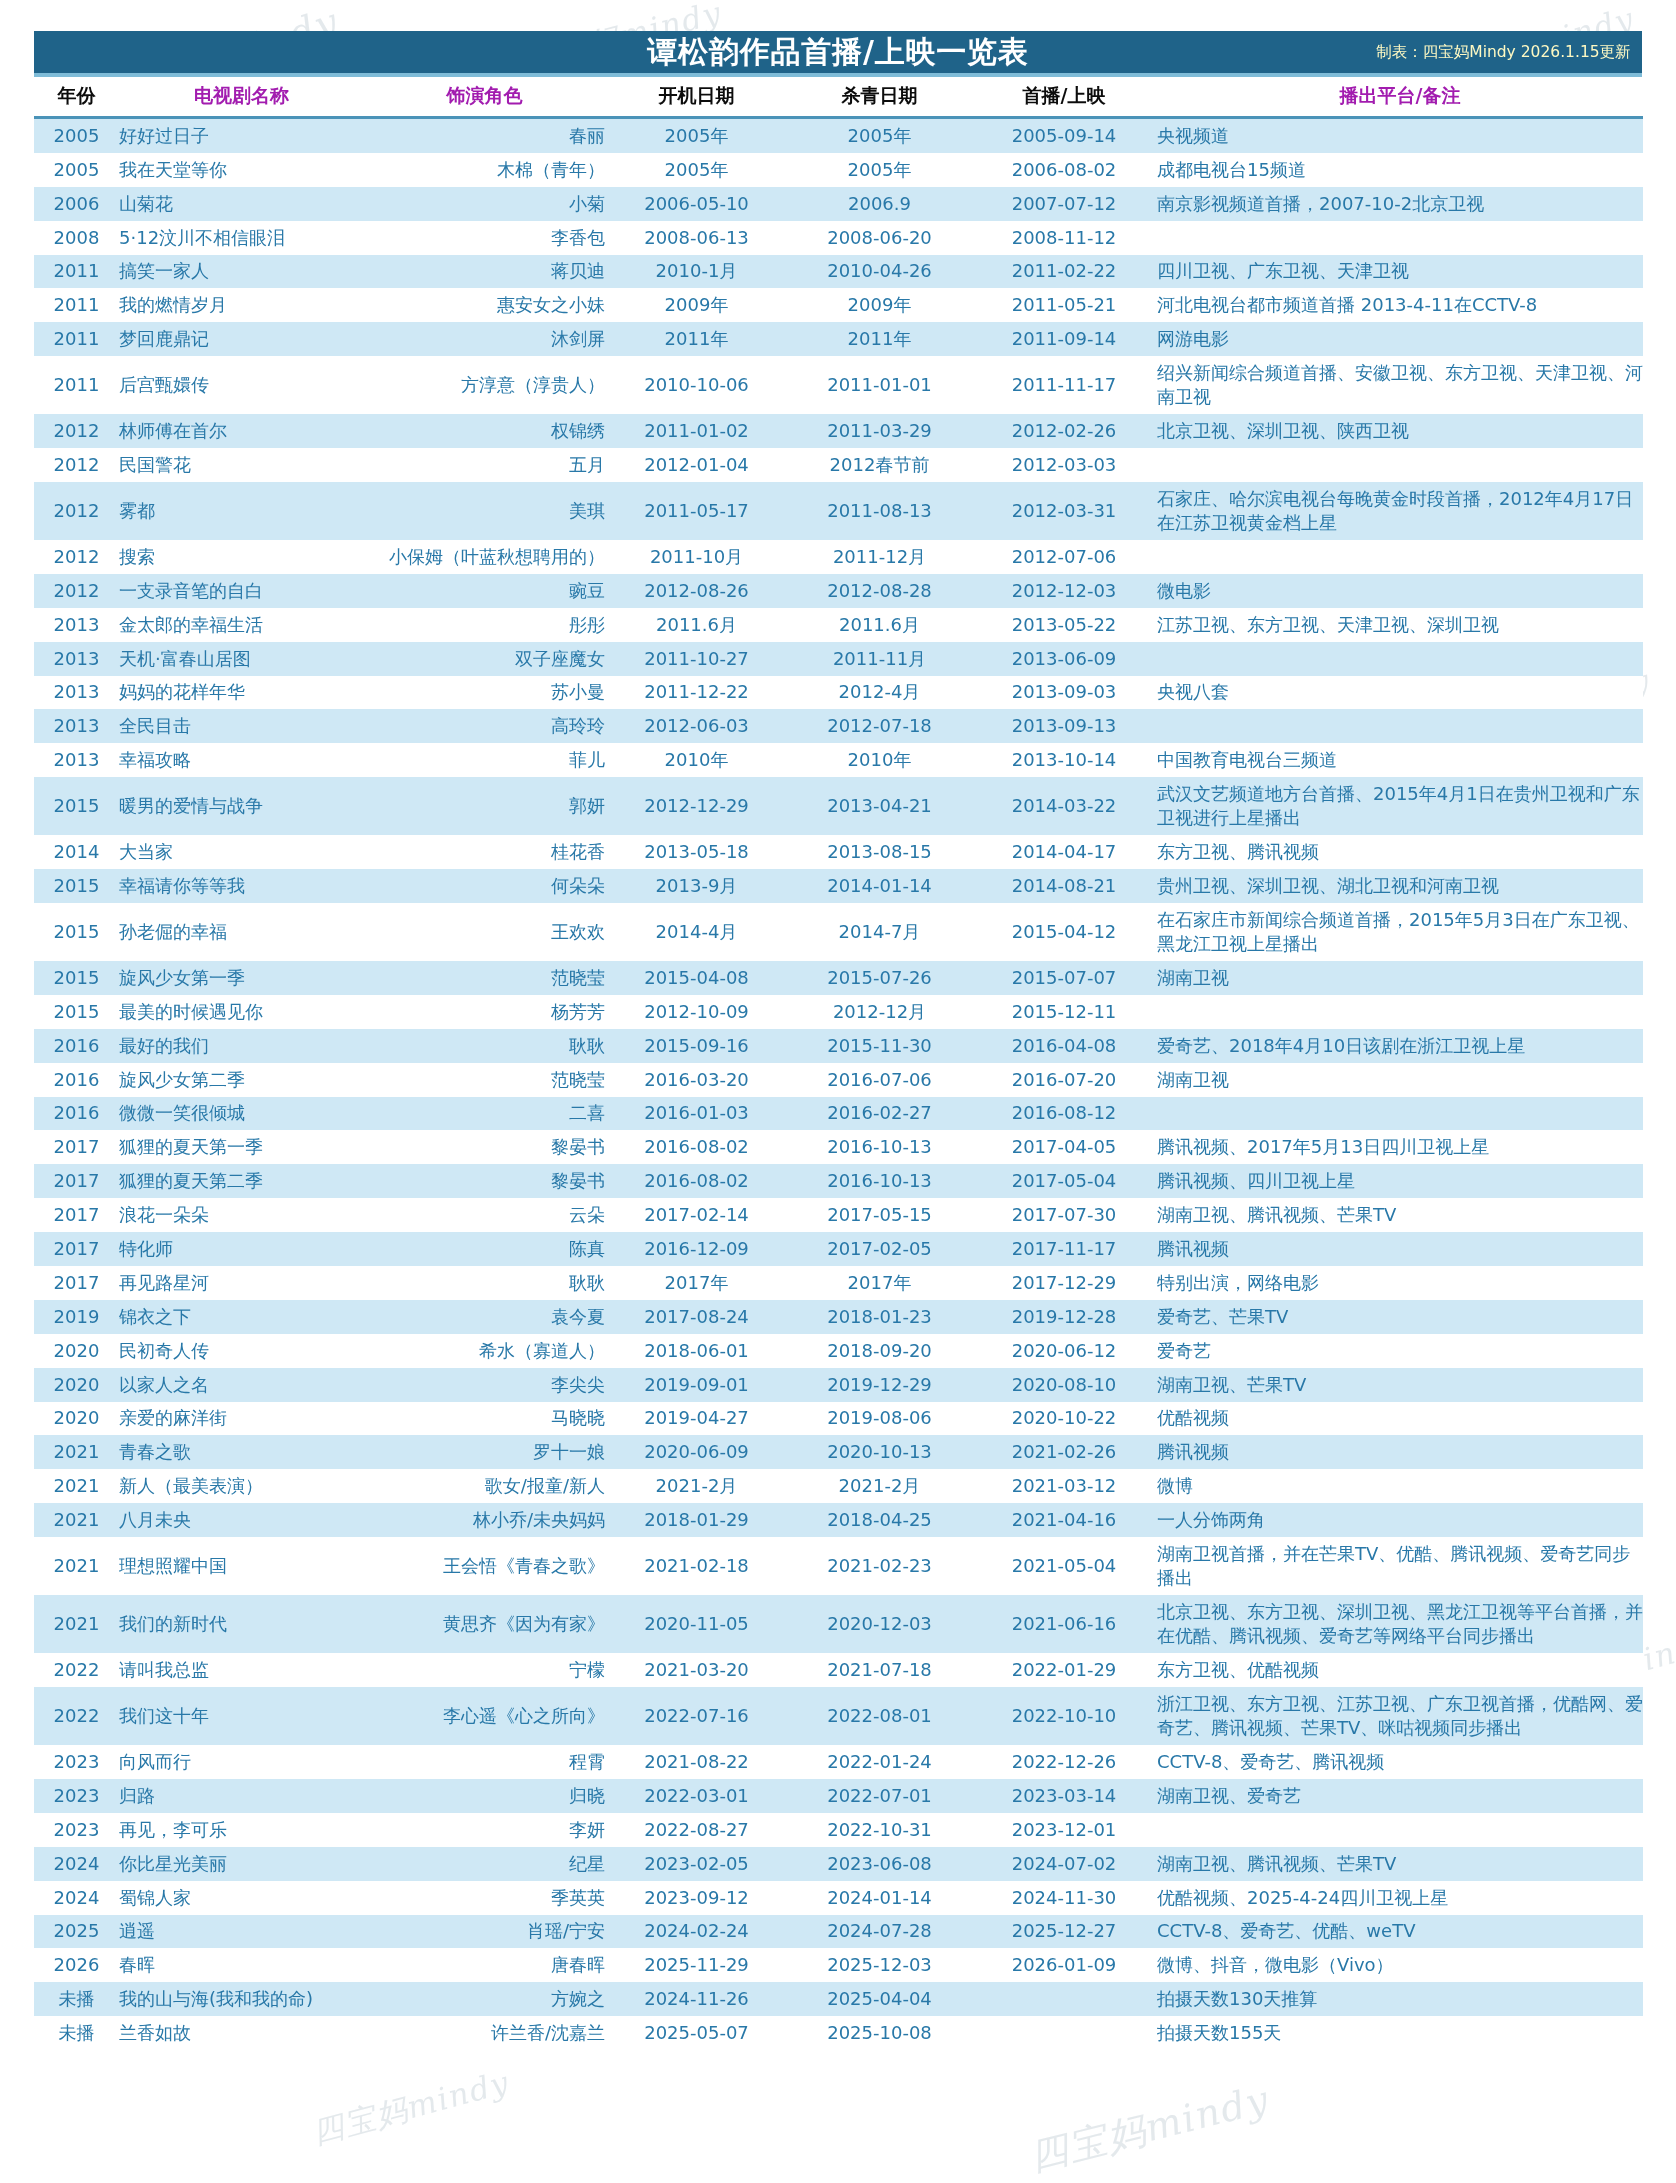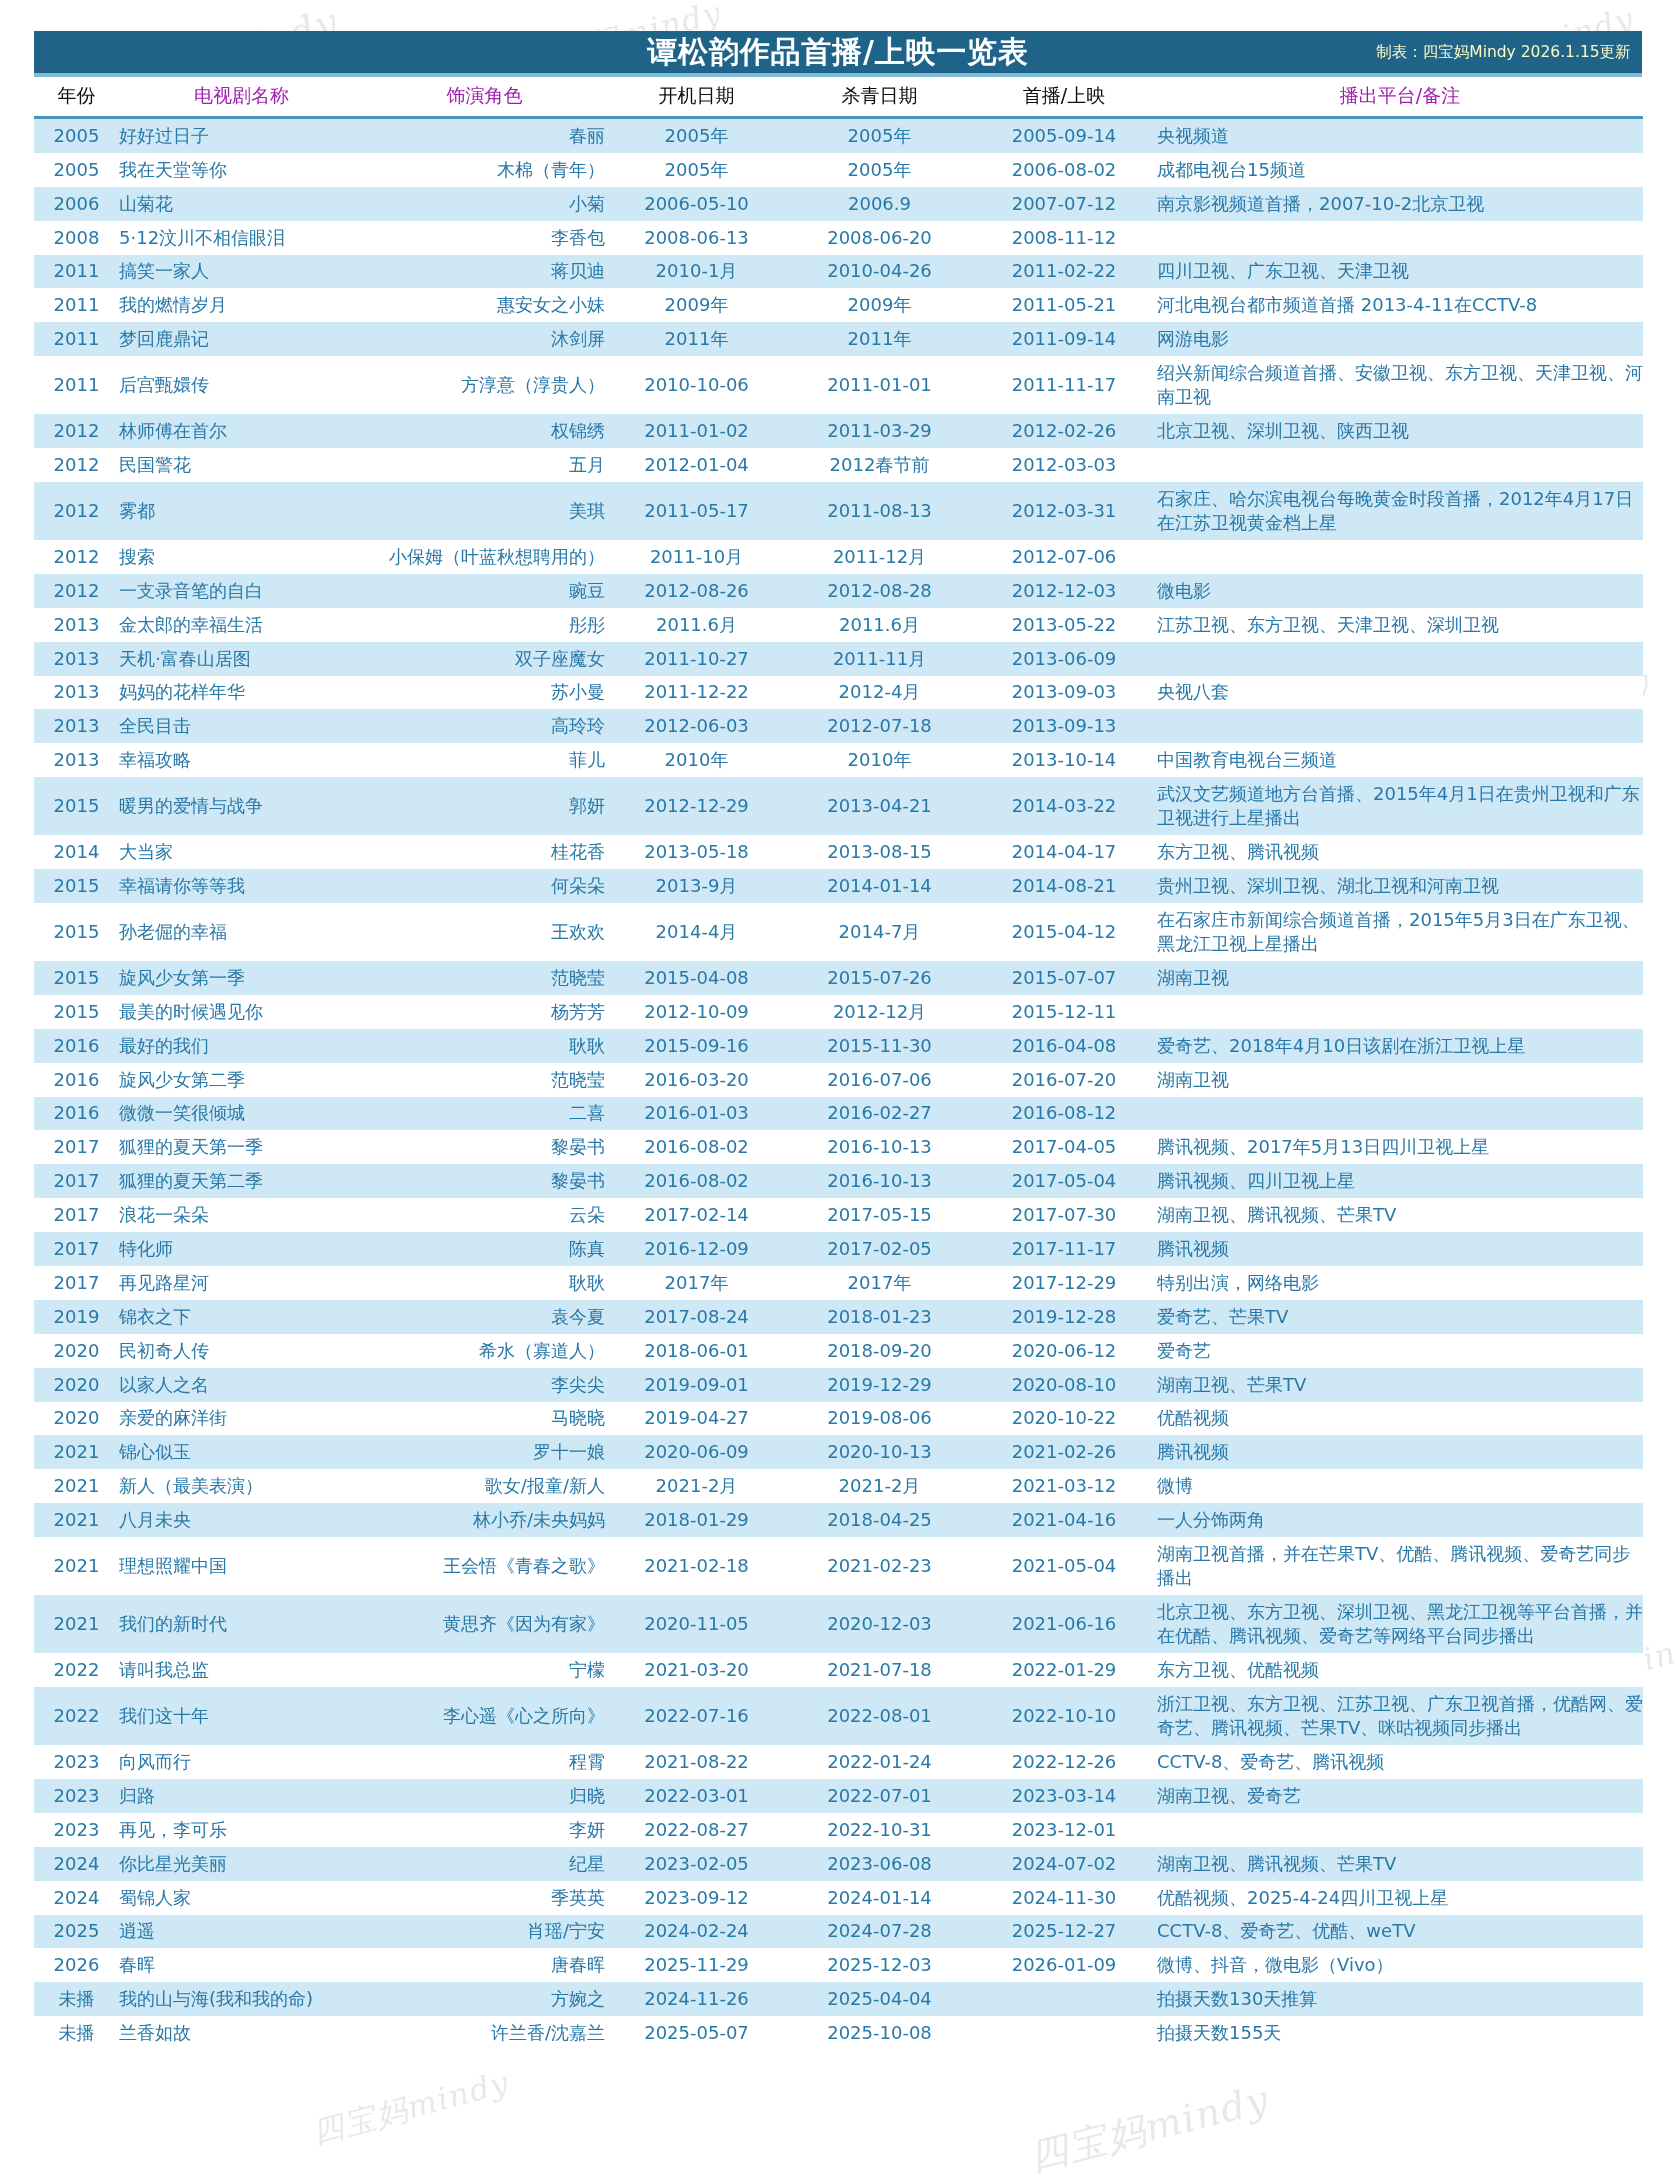--- a/index.html
+++ b/index.html
@@ -63,21 +63,21 @@
   table.grid{
     position:relative;
     z-index:2;
     margin:0 34px;
     width:1608px;
     border-collapse:collapse;
     table-layout:fixed;
   }
   table.grid th{
     font-size:19px;
-    font-weight:normal;
+    font-weight:bold;
     color:#0c0c0c;
     padding:5.7px 0 7.3px 0;
     text-align:center;
     background:#ffffff;
     border-bottom:3.3px solid #4a93b8;
     white-space:nowrap;
   }
   table.grid th.hname,table.grid th.hrole,table.grid th.hplat{color:#a21caf;}
   table.grid td{
     font-size:18px;
@@ -491,21 +491,21 @@
           <td class="c-year">2020</td>
           <td class="c-name">亲爱的麻洋街</td>
           <td class="c-role">马晓晓</td>
           <td class="c-open">2019-04-27</td>
           <td class="c-wrap">2019-08-06</td>
           <td class="c-air">2020-10-22</td>
           <td class="c-plat">优酷视频</td>
         </tr>
         <tr class="alt">
           <td class="c-year">2021</td>
-          <td class="c-name">锦心似玉</td>
+          <td class="c-name">青春之歌</td>
           <td class="c-role">罗十一娘</td>
           <td class="c-open">2020-06-09</td>
           <td class="c-wrap">2020-10-13</td>
           <td class="c-air">2021-02-26</td>
           <td class="c-plat">腾讯视频</td>
         </tr>
         <tr class="plain">
           <td class="c-year">2021</td>
           <td class="c-name">新人（最美表演）</td>
           <td class="c-role">歌女/报童/新人</td>

